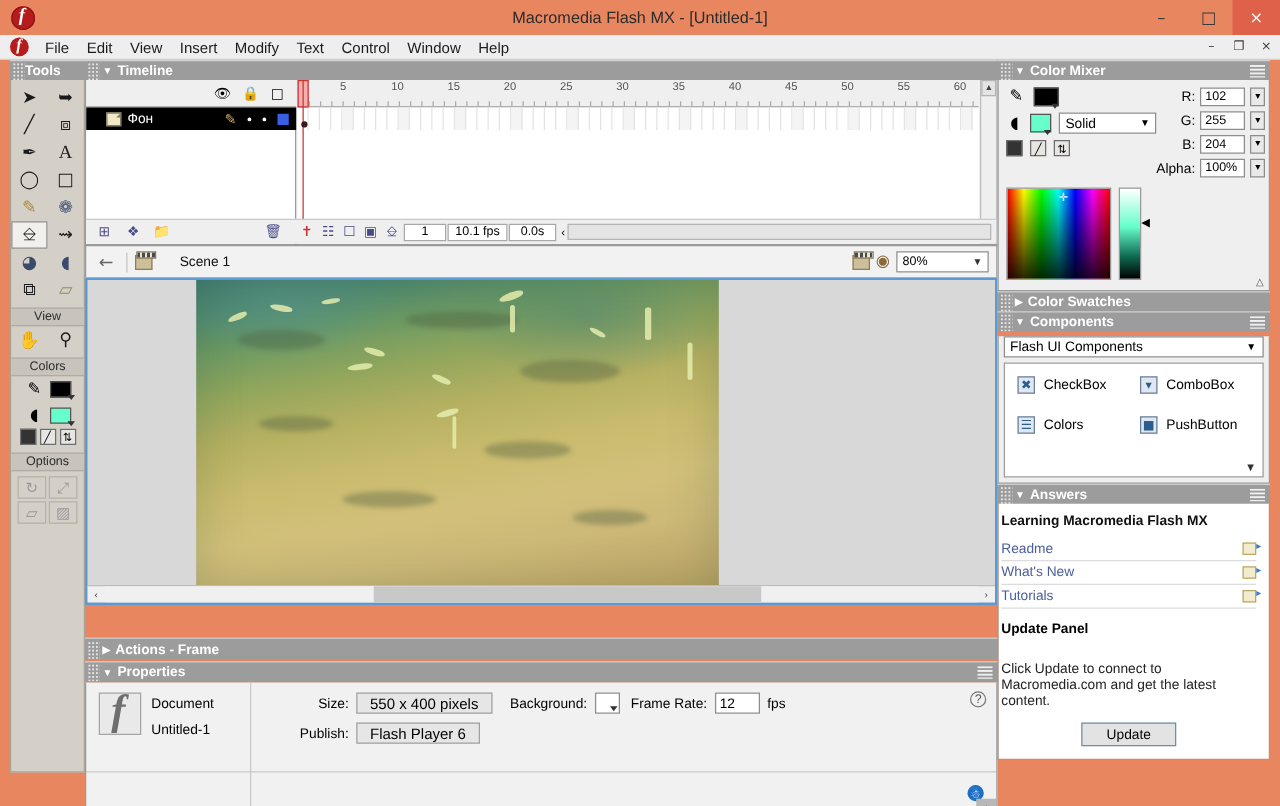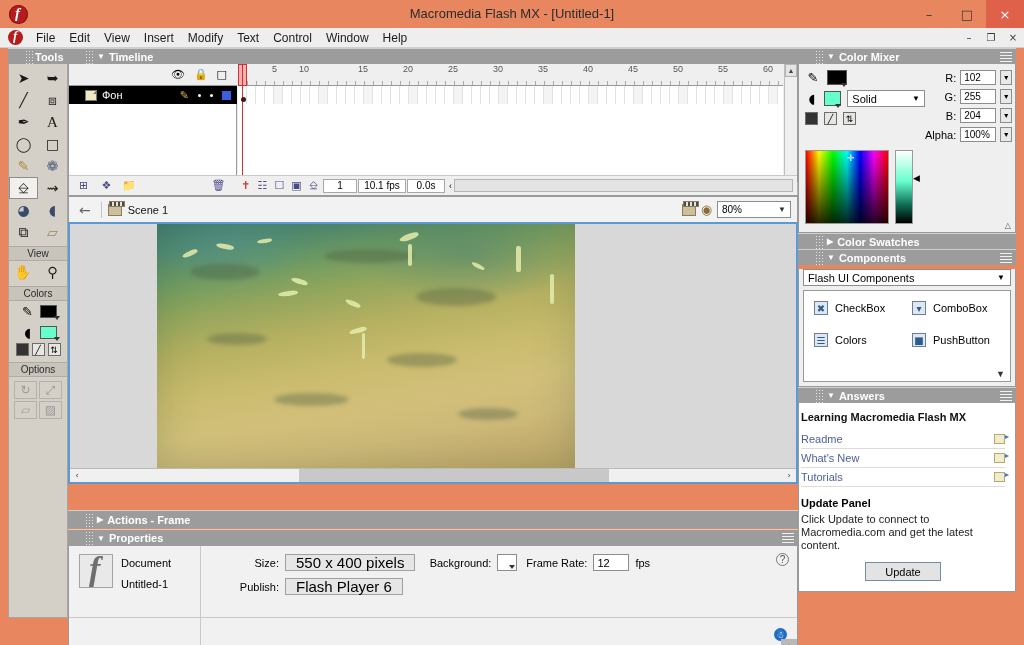--- a/index.html
+++ b/index.html
@@ -54,21 +54,20 @@
     font-family:"Liberation Serif", serif; font-size:13px; font-style:italic; font-weight:bold;
   }
   .menu-item { padding:2px 7px; font-size:12px; color:#1c1c1c; }
 
   
   .panel-title {
     height:16px; background:#9c9c9c;
     display:flex; align-items:center;
     color:#fff; font-weight:bold; font-size:11px;
     border-top:1px solid #cfcfcf;
-    padding-left:15px;
   }
   .grip { width:10px; height:14px; margin-left:2px;
     background-image:radial-gradient(#fff 0.7px, transparent 0.8px);
     background-size:3px 3px; opacity:.75; }
   .tri { font-size:8px; margin:0 4px 0 2px; color:#fff; }
   .opt-menu { margin-left:auto; margin-right:4px; width:12px; height:10px;
     background:linear-gradient(#fff 0,#fff 1.5px,transparent 1.5px,transparent 3px) 0 0/100% 3px repeat;
     opacity:.85; }
 
   
@@ -141,21 +140,21 @@
   
   .stagewrap { position:absolute; left:68px; top:196px; width:730px; height:288px; }
   .scenebar { height:26px; background:#f2f2f2; border:1px solid #9a9a9a; border-bottom:none;
               display:flex; align-items:center; padding:0 6px; gap:6px; }
   .back-arrow { font-family:"DejaVu Sans", sans-serif; font-size:14px; color:#666; padding:0 4px; }
   .vsep { width:1px; height:16px; background:#c4c4c4; }
   .scene-ico { width:14px; height:12px; background:#cdbf9a; border:1px solid #8a7d5e; position:relative; }
   .scene-ico:before{ content:""; position:absolute; left:0; top:-4px; width:14px; height:4px;
                      background:repeating-linear-gradient(90deg,#4a4a4a 0 2px,#e8e4d8 2px 4px);
                      border:1px solid #8a7d5e; }
-  .scene-name { font-size:11px; color:#111; }
+  .scene-name { font-size:11px; color:#111;margin-left:16px; }
   .sb-right { margin-left:auto; display:flex; align-items:center; gap:5px; }
   .zoom-sel { width:74px; height:17px; border:1px solid #8d8d8d; background:#fff;
               display:flex; align-items:center; padding-left:4px; font-size:10px; position:relative; }
   .zoom-sel .chev { position:absolute; right:4px; font-size:8px; color:#333; }
   .stage-area { position:relative; height:262px; border:2px solid #5b9bd5; background:#d8d8d8; overflow:hidden; }
   .stage-canvas { position:absolute; left:87px; top:0; width:418px; height:248px;
                   background:
                     radial-gradient(ellipse 120px 60px at 18% 8%, rgba(90,150,140,.55), transparent 70%),
                     radial-gradient(ellipse 160px 70px at 75% 12%, rgba(70,130,120,.45), transparent 70%),
                     linear-gradient(170deg,
@@ -180,21 +179,21 @@
                 position:relative; display:flex;gap:20px; }
   .props-left { width:132px; border-right:1px solid #c9c9c9; display:flex; padding:8px 0 0 10px; gap:8px; }
   .flash-ico { width:34px; height:34px; background:#e9e9e9; border:1px solid #a5a5a5; position:relative; }
   .flash-ico:after{ content:"f"; position:absolute; left:9px; top:-5px; font-family:"Liberation Serif", serif;
                     font-size:34px; font-style:italic; font-weight:bold; color:#6e6e6e; }
   .props-doclabels { display:flex; flex-direction:column; gap:9px; padding-top:3px; font-size:11px; }
   .props-mid { padding:8px 0 0 14px; }
   .prow { display:flex; align-items:center; gap:6px; margin-bottom:7px; font-size:11px; }
   .prow .lbl { width:44px; text-align:right; }
   .pbtn { border:1px solid #a0a0a0; background:#e6e6e6; height:17px; padding:0 10px;
-          display:flex; align-items:center; font-size:15px; }
+          display:flex; align-items:center; font-size:12px; }
   .bg-swatch { width:20px; height:17px; border:1px solid #8d8d8d; background:#fff; position:relative; }
   .bg-swatch:after{ content:""; position:absolute; right:1px; bottom:1px;
                     border-left:3px solid transparent; border-right:3px solid transparent;
                     border-top:4px solid #333; }
   .tinput { width:36px; height:17px; border:1px solid #8d8d8d; background:#fff; font-size:11px;
             padding-left:3px; display:flex; align-items:center; }
   .help-ico { position:absolute; right:8px; top:7px; width:13px; height:13px; border:1px solid #777;
               border-radius:50%; font-size:10px; display:flex; align-items:center; justify-content:center; color:#555; }
   .props-footer { position:absolute; left:0; right:0; bottom:0; height:36px; border-top:1px solid #c9c9c9; }
   .acc-ico { position:absolute; right:10px; bottom:12px; width:13px; height:13px; border-radius:50%;
@@ -253,21 +252,21 @@
         display:flex; align-items:center; justify-content:center; }
   .comp-down { position:absolute; right:5px; bottom:2px; font-size:9px; color:#333; }
 
   .ans-body { padding:8px 10px 10px 2px; background:#fff; }
   .ans-h { font-weight:bold; font-size:11px; margin-bottom:7px; color:#111; }
   .ans-link { display:flex; align-items:center; font-size:11px; color:#4b5f99;
               border-bottom:1px solid #dcdcdc; padding:3px 0; }
   .ans-link .go { margin-left:auto; width:11px; height:10px; background:#f0eccd;
                   border:1px solid #b8a96a; position:relative; }
   .ans-link .go:after{ content:"▸"; position:absolute; right:-5px; top:-3px; color:#3a79c9; font-size:8px; }
-  .ans-h2 { font-weight:bold; font-size:11px; margin:10px 0 4px 0; }
+  .ans-h2 { font-weight:bold; font-size:11px; margin:10px 0 20px 0; }
   .ans-p { font-size:11px; line-height:13px; color:#222; }
   .upd-btn { margin:10px auto 0 auto; width:76px; height:19px; border:1px solid #6f8fa8;
              background:#e3e3e3; font-size:11px; display:flex; align-items:center; justify-content:center; }
 </style>
 </head>
 <body>
 
 <div class="app">
 
   <div class="titlebar">
@@ -495,21 +494,21 @@
             <span class="tl-tickmark" style="left: 477px;"></span>
             <span class="tl-tickmark" style="left: 486px;"></span>
             <span class="tl-tickmark" style="left: 495px;"></span>
             <span class="tl-tickmark" style="left: 504px;"></span>
             <span class="tl-tickmark" style="left: 513px;"></span>
             <span class="tl-tickmark" style="left: 522px;"></span>
             <span class="tl-tickmark" style="left: 531px;"></span>
             <span class="tl-tickmark" style="left: 540px;"></span>
             <span class="tl-tick" style="left: -2px;">1</span>
             <span class="tl-tick" style="left: 34px;">5</span>
-            <span class="tl-tick" style="left: 61px;">10</span>
+            <span class="tl-tick" style="left: 75px;">10</span>
             <span class="tl-tick" style="left: 120px;">15</span>
             <span class="tl-tick" style="left: 165px;">20</span>
             <span class="tl-tick" style="left: 210px;">25</span>
             <span class="tl-tick" style="left: 255px;">30</span>
             <span class="tl-tick" style="left: 300px;">35</span>
             <span class="tl-tick" style="left: 345px;">40</span>
             <span class="tl-tick" style="left: 390px;">45</span>
             <span class="tl-tick" style="left: 435px;">50</span>
             <span class="tl-tick" style="left: 480px;">55</span>
             <span class="tl-tick" style="left: 525px;">60</span>

